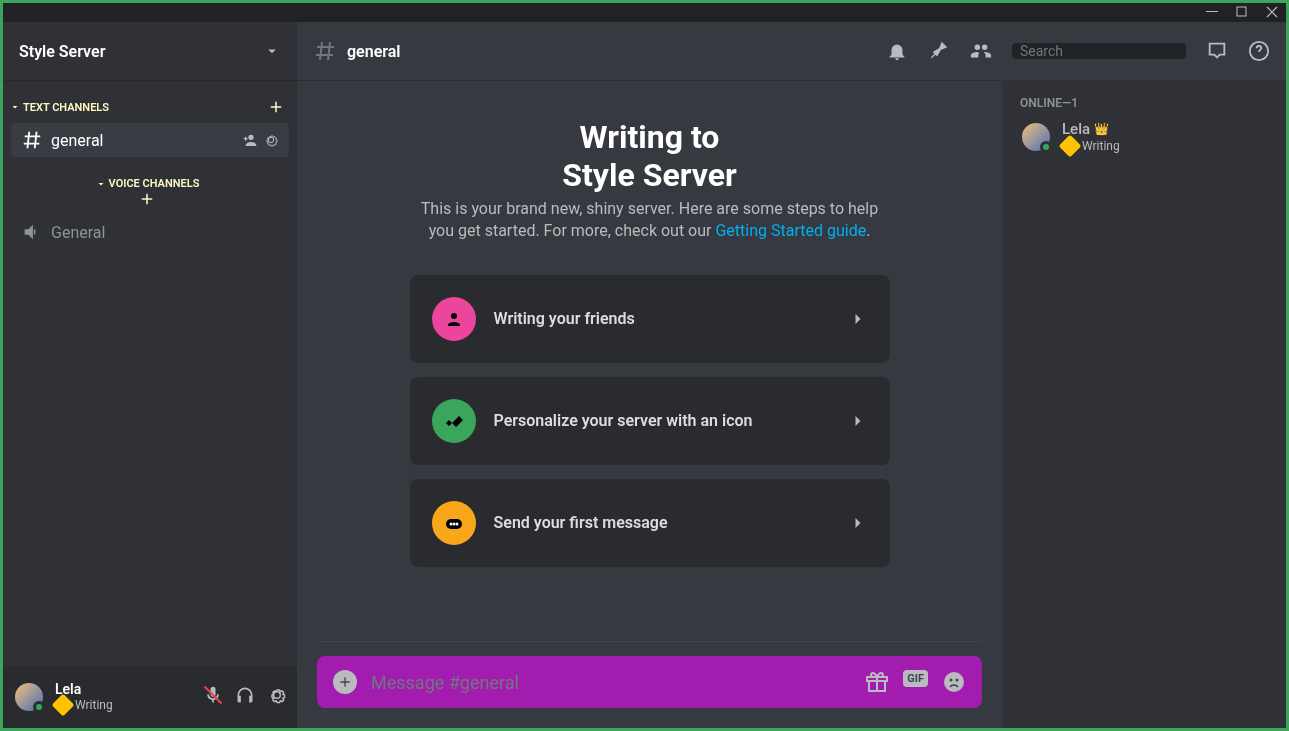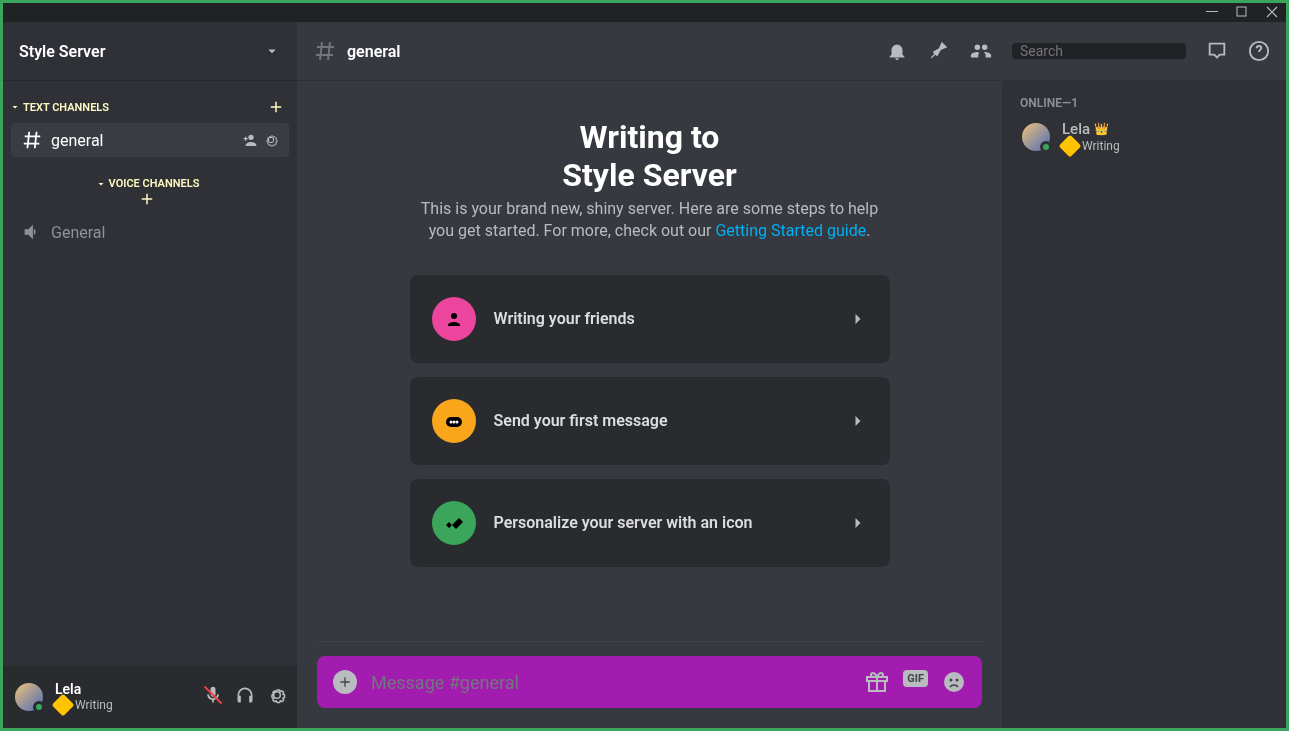--- a/index.html
+++ b/index.html
@@ -225,49 +225,49 @@
           </p>
 
           <div class="cards">
             <div class="card">
               <div class="card-icon pink">
                   <svg width="24" height="24" viewBox="0 0 24 24" fill="#fff">
                     <path d="M12 6a3 3 0 110 6 3 3 0 010-6zm-6 12c0-2 4-3 6-3s6 1 6 3v1H6v-1z"></path>
                   </svg>
                 </div>
               <span class="card-title">Writing your friends</span>
+              <svg class="chev-r" viewBox="0 0 24 24">
+                  <path d="M9 6l6 6-6 6z"></path>
+                </svg>
+            </div>
+            <div class="card">
+              <div class="card-icon teal">
+                  <svg width="24" height="24" viewBox="0 0 24 24" fill="#fff">
+                    <path d="M7 17l3-3 4 4 7-7-4-4-7 7-3-3-3 3 3 3z"></path>
+                  </svg>
+                </div>
+              <span class="card-title">Personalize your server with an icon</span>
               <svg class="chev-r" viewBox="0 0 24 24">
                   <path d="M9 6l6 6-6 6z"></path>
                 </svg>
             </div>
             <div class="card">
               <div class="card-icon yellow">
                   <svg width="24" height="24" viewBox="0 0 24 24" fill="#5865f2">
                     <rect x="4" y="8" width="16" height="10" rx="5"></rect>
                     <circle cx="9" cy="13" r="1.5" fill="#fff"></circle>
                     <circle cx="12" cy="13" r="1.5" fill="#fff"></circle>
                     <circle cx="15" cy="13" r="1.5" fill="#fff"></circle>
                   </svg>
                 </div>
               <span class="card-title">Send your first message</span>
               <svg class="chev-r" viewBox="0 0 24 24">
                   <path d="M9 6l6 6-6 6z"></path>
                 </svg>
             </div>
-            <div class="card">
-              <div class="card-icon teal">
-                  <svg width="24" height="24" viewBox="0 0 24 24" fill="#fff">
-                    <path d="M7 17l3-3 4 4 7-7-4-4-7 7-3-3-3 3 3 3z"></path>
-                  </svg>
-                </div>
-              <span class="card-title">Personalize your server with an icon</span>
-              <svg class="chev-r" viewBox="0 0 24 24">
-                  <path d="M9 6l6 6-6 6z"></path>
-                </svg>
-            </div>
           </div>
         </div>
 
         <div class="divider"></div>
 
         <div class="message-box">
           <div class="msg-add">
               <svg width="16" height="16" viewBox="0 0 24 24">
                 <path d="M11 5h2v14h-2z M5 11h14v2H5z"></path>
               </svg>

